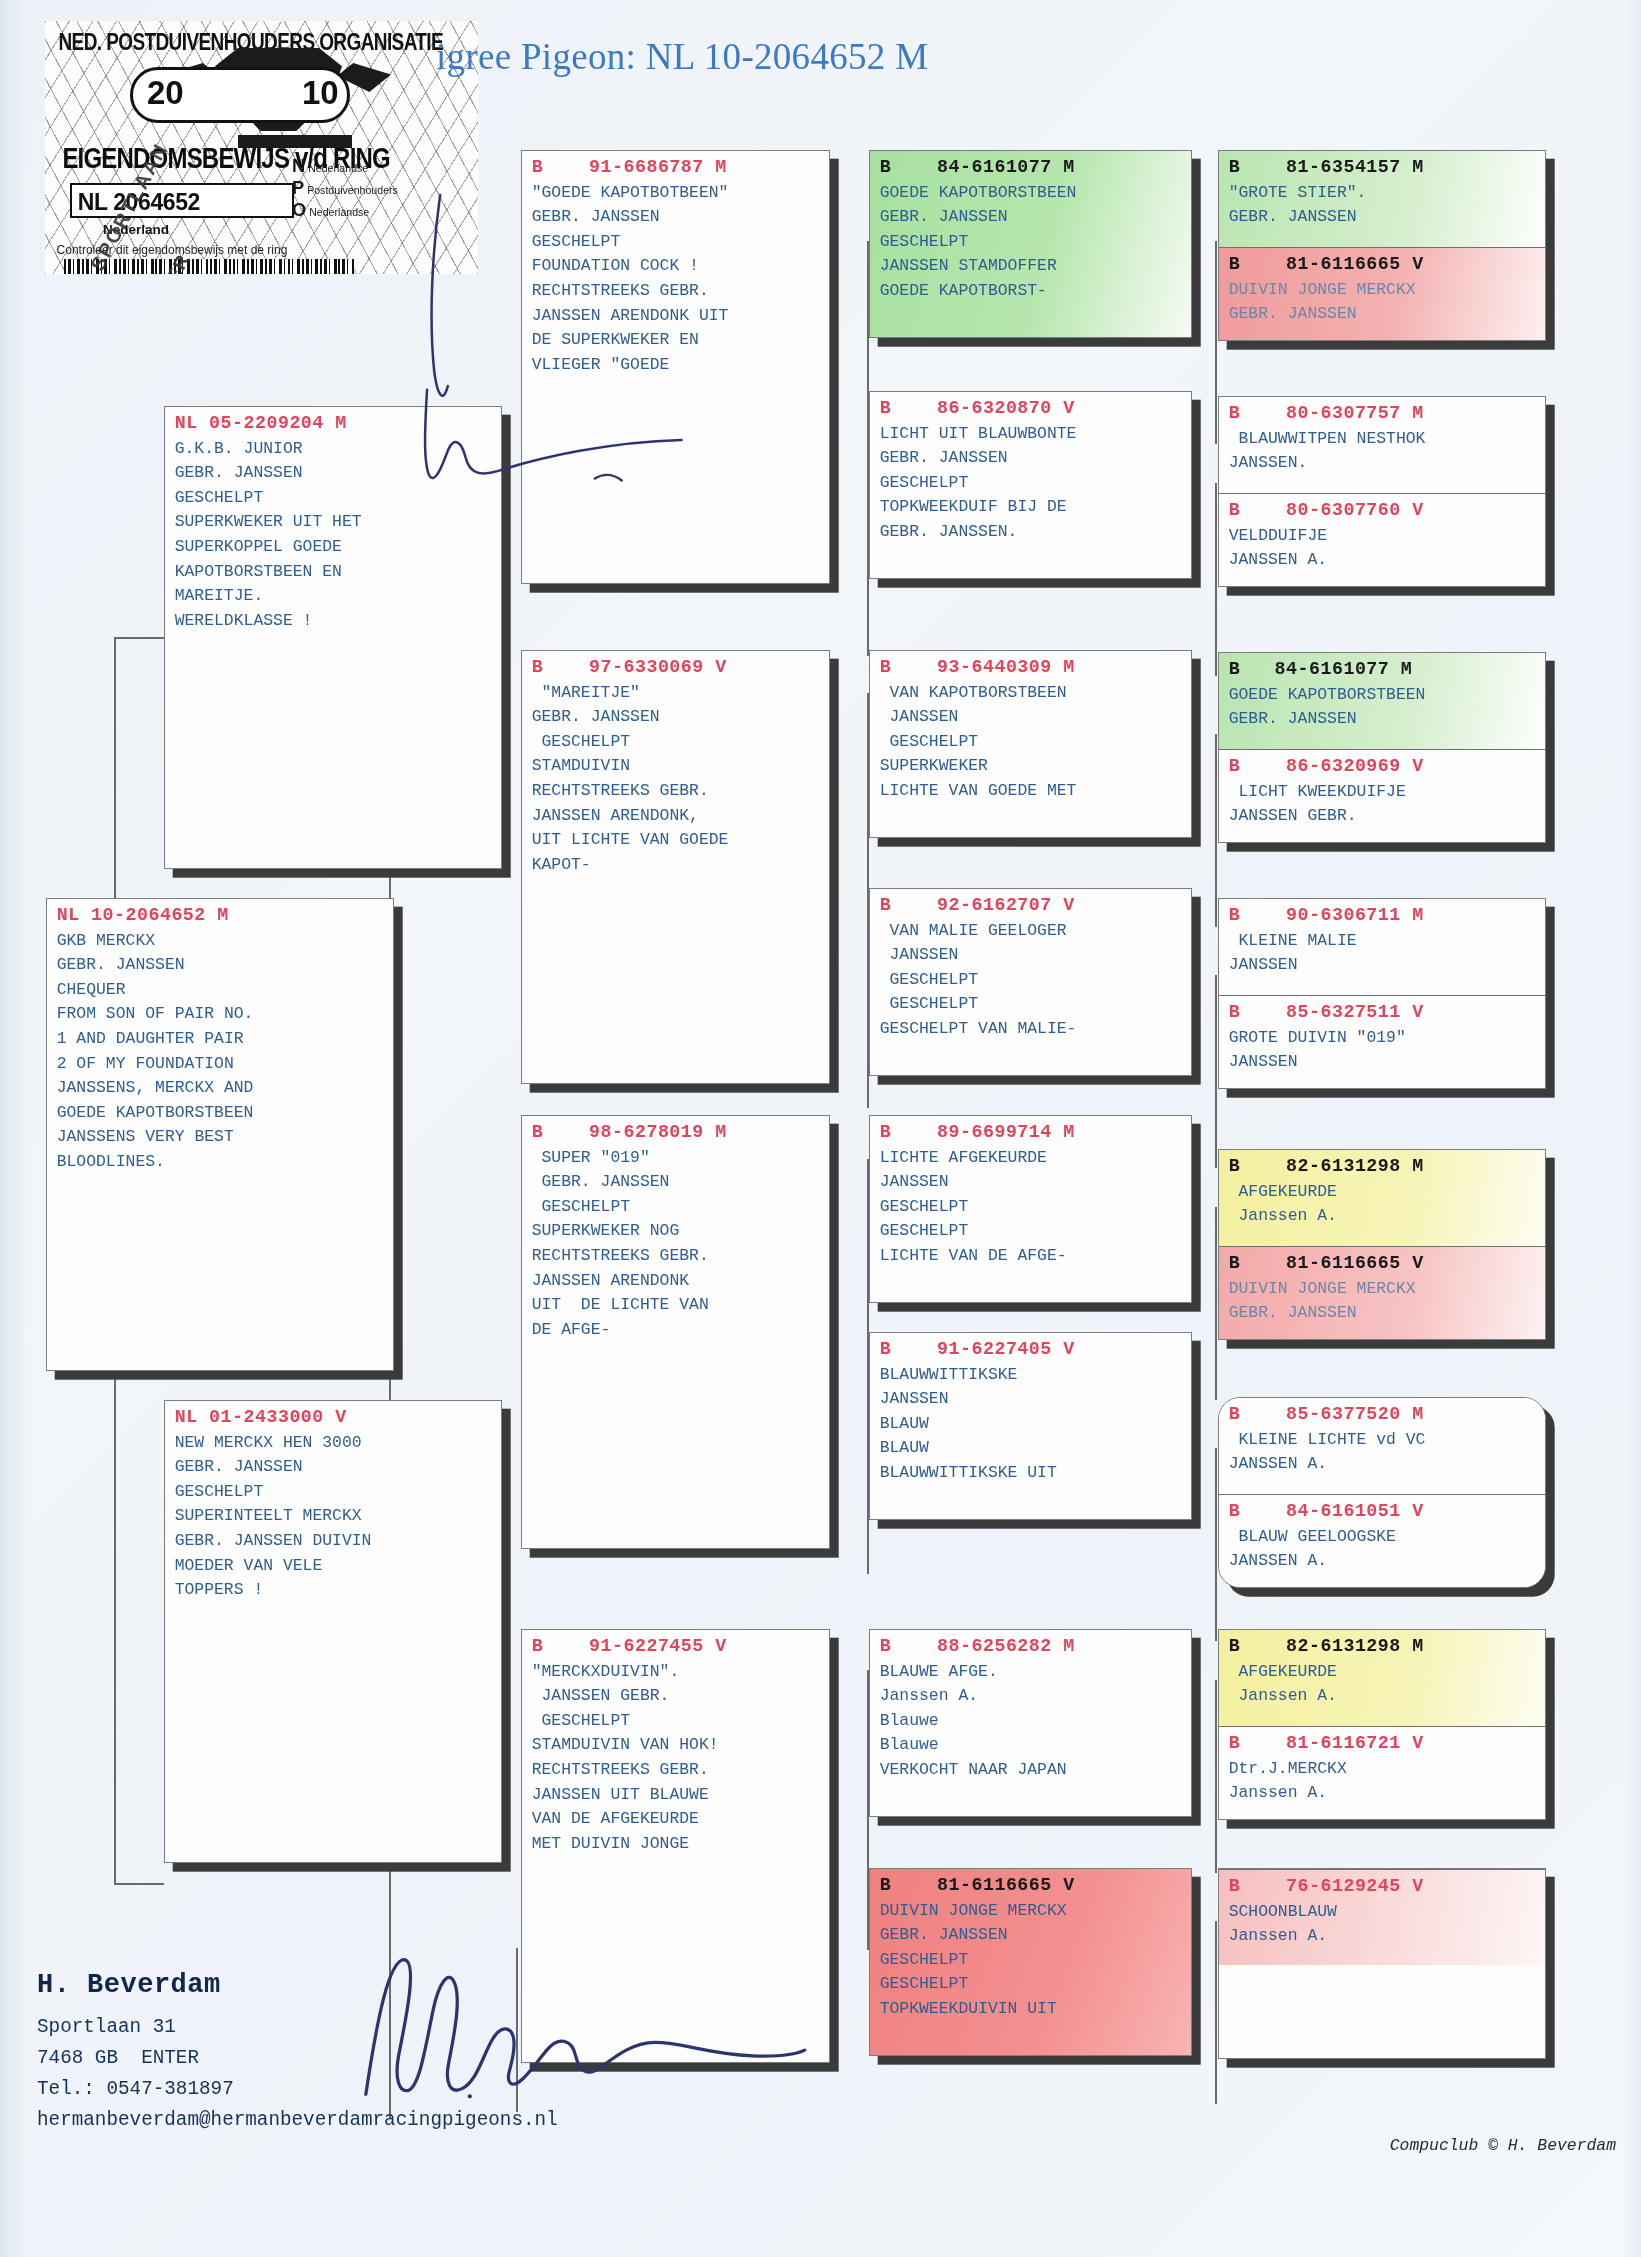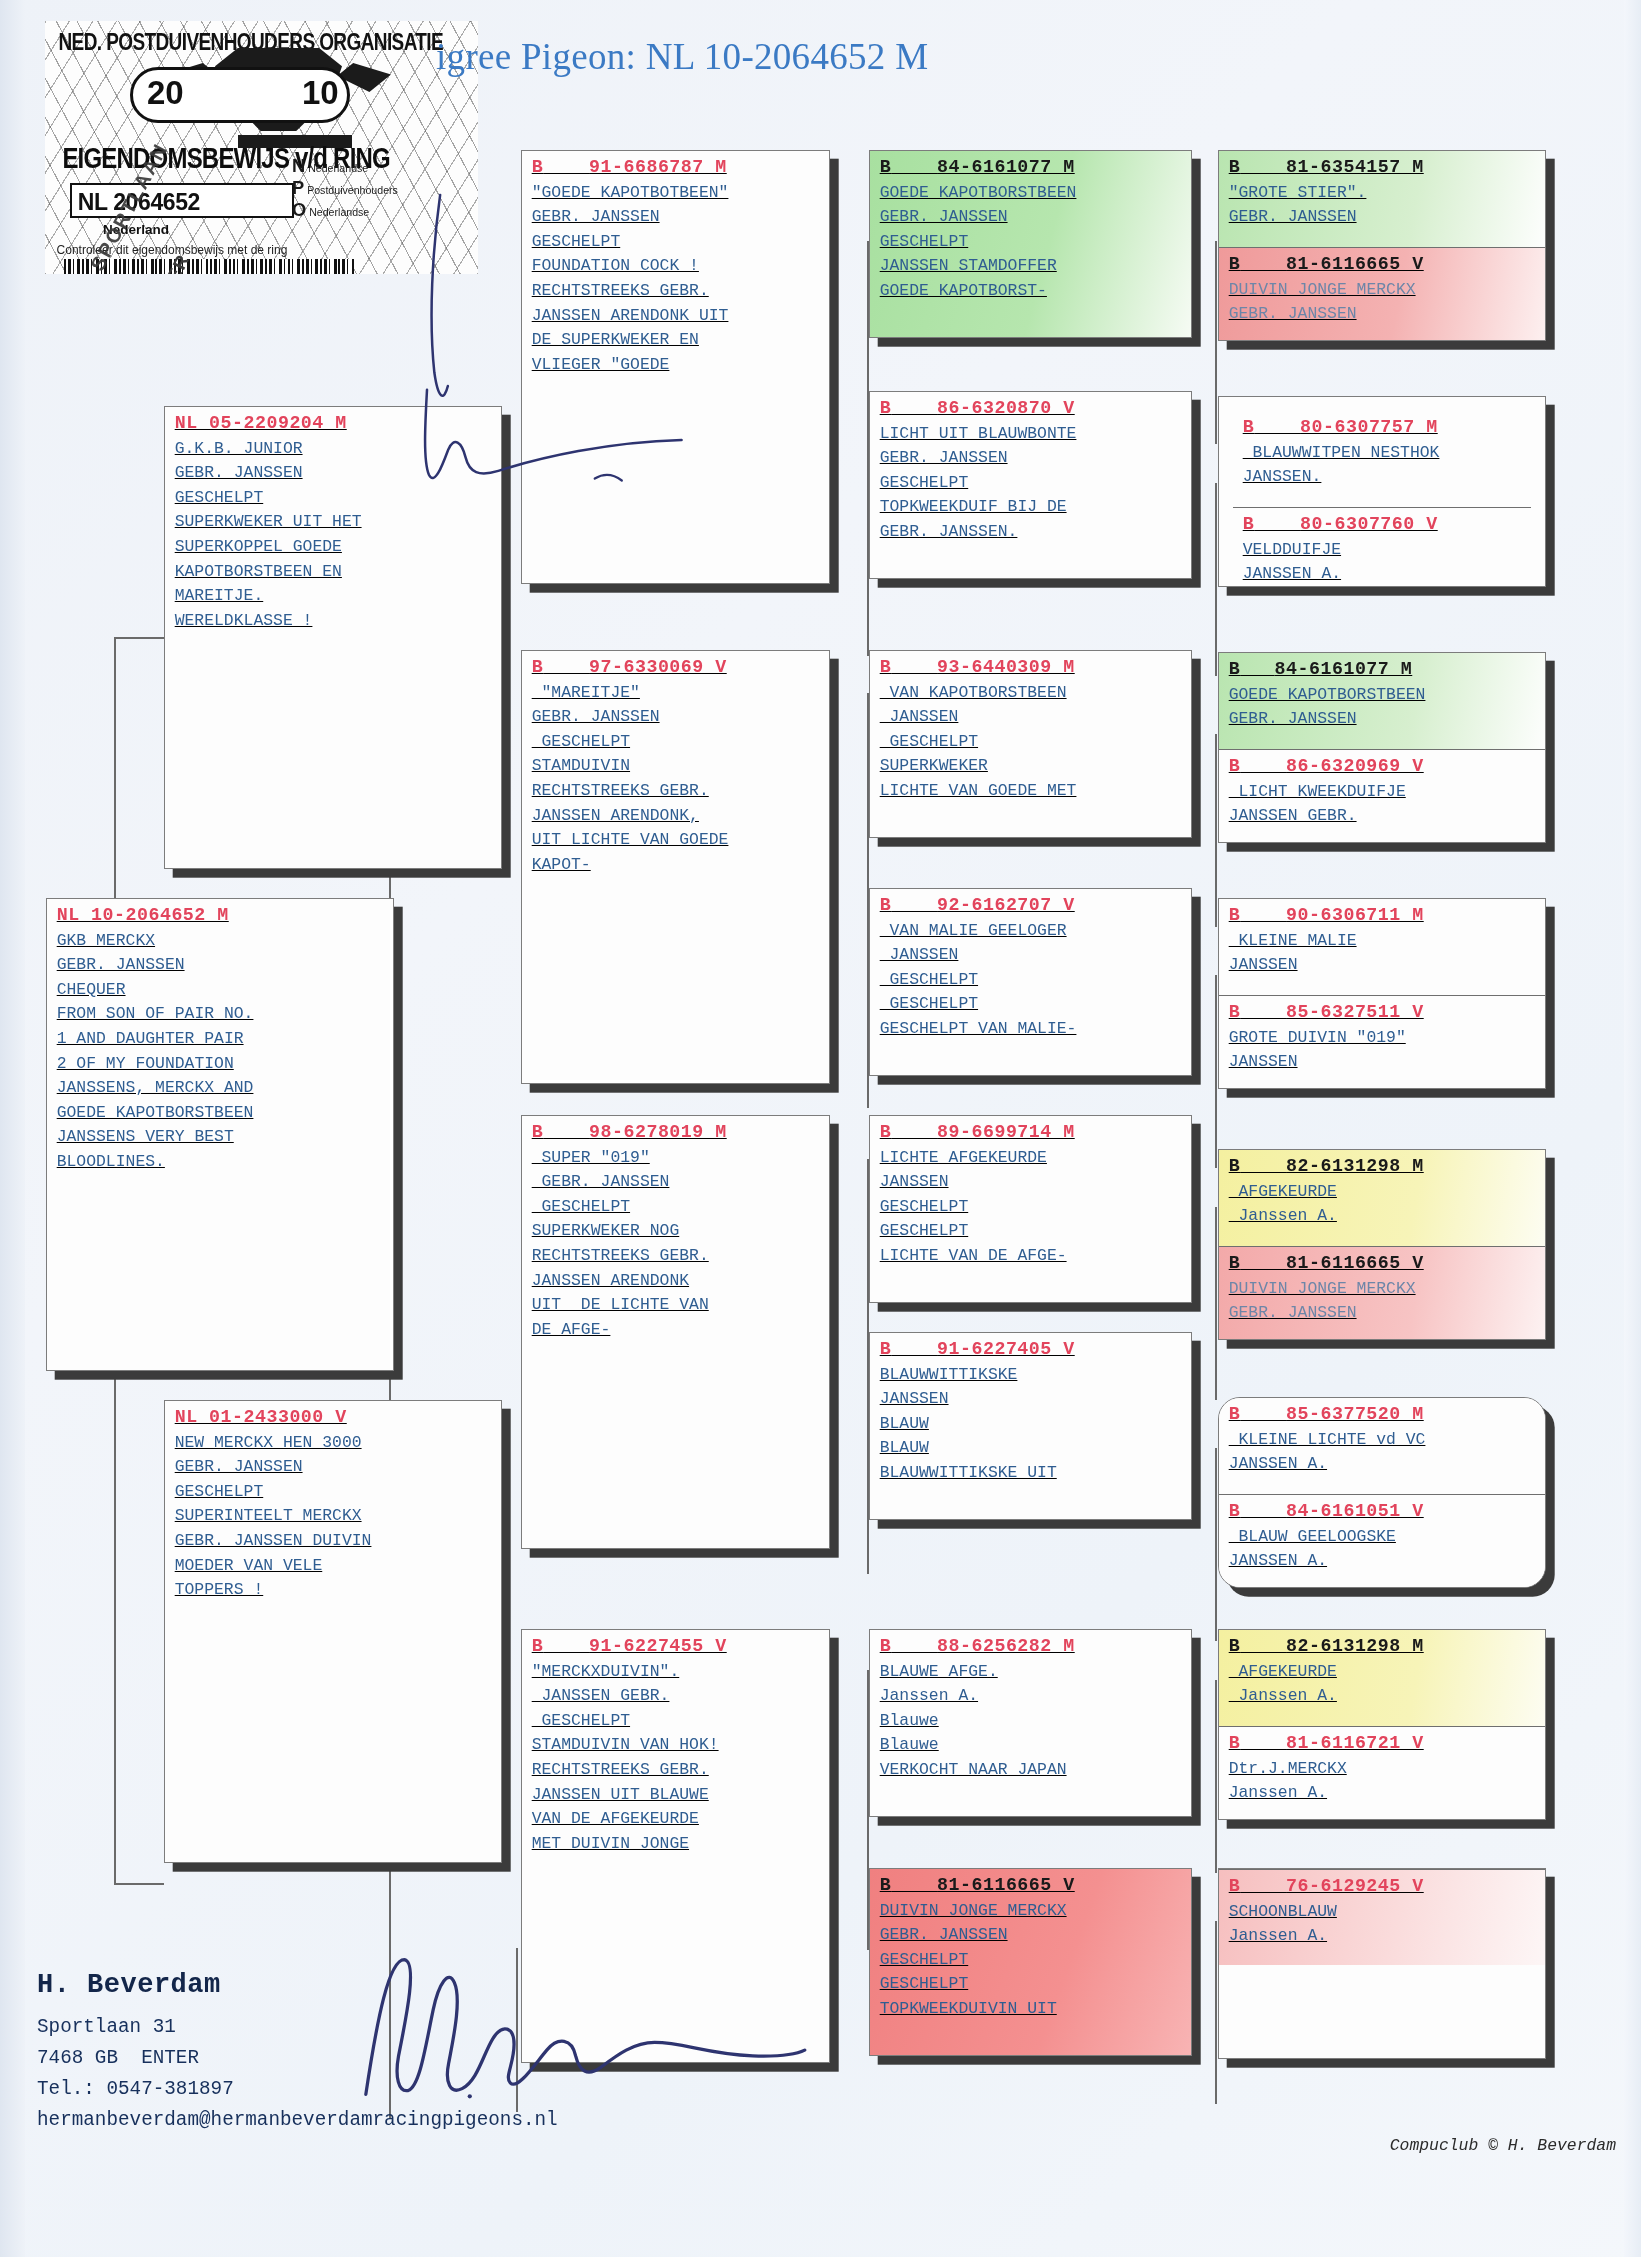--- a/index.html
+++ b/index.html
@@ -110,21 +110,20 @@
     font-size: 37px; color: #3b7ac4; letter-spacing: 0.3px; white-space: nowrap;
   }
 
   
   .pbox {
     position: absolute;
     background: #fdfdfd;
     border: 1.4px solid #7c7c7c;
     box-shadow: 8.7px 8.7px 0 #3b3b3b;
     overflow: hidden;
-    text-decoration: underline;
   }
   .pbox .hdr {
     font-family:"Liberation Mono","DejaVu Sans Mono",monospace;
     font-weight: bold; font-size: 18.3px; color: #e2445c;
     padding: 5.8px 0 2.9px 9.7px; white-space: nowrap; letter-spacing: 0.5px;
   }
   .pbox .hdr.dark { color: #1a1a1a; }
   .pbox .body {
     font-family:"Liberation Mono","DejaVu Sans Mono",monospace;
     font-size: 16.4px; color: #2f5d91; line-height: 24.6px;
@@ -387,21 +386,21 @@
       <div class="body">"GROTE STIER".
 GEBR. JANSSEN</div>
     </div>
     <div class="fill-pink half" style="height:96px;">
       <div class="hdr dark"><span>B</span>&nbsp;&nbsp;&nbsp;&nbsp;<span>81-6116665 V</span></div>
       <div class="body faded">DUIVIN JONGE MERCKX
 GEBR. JANSSEN</div>
     </div>
   </div>
 
-  <div class="pbox" style="left:1218px; top:396px; width:328px; height:191px; padding:14px;">
+  <div class="pbox" style="left:1218px; top:396px; width:328px; height:191px; padding:0;">
     <div class="fill-white" style="height:96px;">
       <div class="hdr"><span>B</span>&nbsp;&nbsp;&nbsp;&nbsp;<span>80-6307757 M</span></div>
       <div class="body"> BLAUWWITPEN NESTHOK
 JANSSEN.</div>
     </div>
     <div class="fill-white half" style="height:96px;">
       <div class="hdr"><span>B</span>&nbsp;&nbsp;&nbsp;&nbsp;<span>80-6307760 V</span></div>
       <div class="body">VELDDUIFJE
 JANSSEN A.</div>
     </div>

